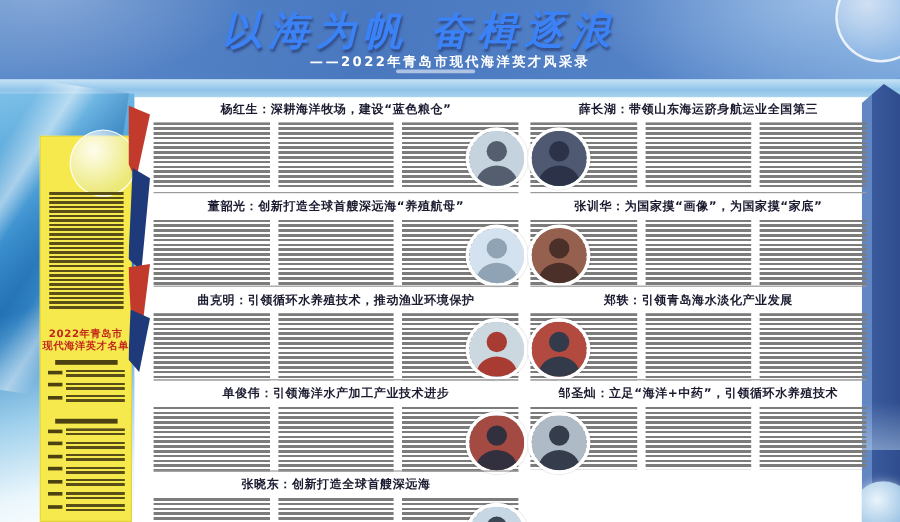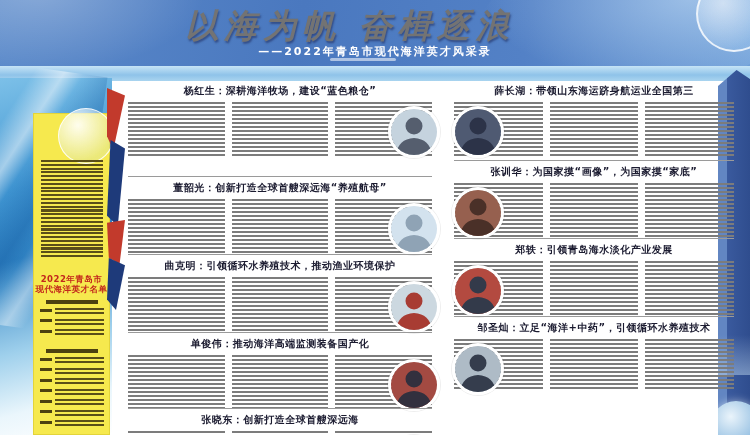--- a/index.html
+++ b/index.html
@@ -11,21 +11,21 @@
           background:linear-gradient(100deg,#5b8aca 0%,#4a78bf 40%,#5381c6 70%,#6f9fd8 100%);}
   .banner .swirl-l{position:absolute;left:-40px;top:-30px;width:260px;height:110px;border-radius:50%;
           background:radial-gradient(ellipse at 30% 20%,rgba(255,255,255,.28),rgba(255,255,255,0) 65%);}
   .banner .swirl-r{position:absolute;right:-30px;top:-40px;width:300px;height:130px;border-radius:50%;
           background:radial-gradient(ellipse at 70% 30%,rgba(220,240,255,.45),rgba(255,255,255,0) 70%);}
   .globe{position:absolute;right:-22px;top:-24px;width:72px;height:72px;border-radius:50%;
          border:2px solid rgba(255,255,255,.8);
          background:radial-gradient(circle at 35% 35%,rgba(255,255,255,.55),rgba(170,210,245,.25) 70%);}
   .main-title{position:absolute;left:0;top:4px;width:700px;text-align:center;
          font-family:"DejaVu Serif","Liberation Serif",serif;font-style:italic;font-weight:bold;
-         font-size:33px;letter-spacing:6px;color:#737373;
+         font-size:33px;letter-spacing:6px;color:#3b82f6;
          text-shadow:1px 2px 2px rgba(30,40,90,.55);white-space:nowrap;}
   .sub-title{position:absolute;left:0;top:44px;width:750px;text-align:center;
          font-size:11px;letter-spacing:2px;color:#ffffff;font-weight:bold;}
   .credit-bar{position:absolute;left:330px;top:58px;width:66px;height:3px;
          background:rgba(255,255,255,.55);border-radius:2px;}
   .band{position:absolute;left:0;top:66px;width:750px;height:15px;
         background:linear-gradient(to bottom,#c6e4f6,#8fc3e9 60%,#a9d4ef);}
 
   
   .left-art{position:absolute;left:0;top:78px;width:112px;height:357px;
@@ -62,21 +62,21 @@
   .pillar{position:absolute;left:718px;top:70px;width:32px;height:365px;
         background:linear-gradient(to right,#6286c2 0px,#6286c2 9px,#3a5a9e 9px,#2f4d8e 100%);
         clip-path:polygon(0 16px,58% 0,100% 9px,100% 100%,0 100%);}
   .pillar .earth{position:absolute;left:-8px;bottom:-18px;width:52px;height:52px;border-radius:50%;
         background:radial-gradient(circle at 40% 30%,#eaf4fb,#9cc4e4 55%,#4f7bab 85%);
         box-shadow:0 0 8px rgba(255,255,255,.5);}
   .pillar .wave{position:absolute;left:0;bottom:60px;width:32px;height:40px;
         background:linear-gradient(to bottom,rgba(255,255,255,0),rgba(200,225,245,.45));}
 
   
-  .main{position:absolute;left:128px;top:80px;width:590px;height:355px;display:flex;gap:22px;}
+  .main{position:absolute;left:128px;top:80px;width:590px;height:355px;display:flex;gap:10px;}
   .colL{width:304px;flex:none;display:flex;flex-direction:column;}
   .colR{width:280px;flex:none;display:flex;flex-direction:column;}
   .article{position:relative;flex:none;box-sizing:border-box;padding-top:2px;}
   .article.sep{border-top:1px solid #9a9a9a;}
   .headline{margin:2px 0 4px 0;text-align:center;font-size:10px;font-weight:bold;
         color:#1b1b30;letter-spacing:.5px;white-space:nowrap;overflow:hidden;}
   .abody{position:relative;display:flex;gap:7px;}
   .tcol{flex:1;}
   .photo{position:absolute;width:46px;height:46px;border-radius:50%;border:3px solid #ffffff;
         overflow:hidden;box-shadow:0 0 0 1px rgba(0,0,0,.07);}
@@ -178,21 +178,21 @@
       <div class="tcol sim"></div>
       <div class="photo ph-right">
         <svg viewBox="0 0 46 46" xmlns="http://www.w3.org/2000/svg">
           <rect class="bg" x="0" y="0" width="46" height="46" fill="#c5d3de"></rect>
           <circle class="pp" cx="23" cy="17" r="8.5" fill="#555e6e"></circle>
           <path class="pp" d="M5 46 Q7 30 23 29 Q39 30 41 46 Z" fill="#555e6e"></path>
         </svg>
       </div>
     </div>
   </article>
-        <article class="article sep" style="height: 78px; margin-top: 16px;">
+        <article class="article sep" style="height: 78px;">
     <h3 class="headline">董韶光：创新打造全球首艘深远海“养殖航母”</h3>
     <div class="abody" style="height: 56px;">
       <div class="tcol sim"></div>
       <div class="tcol sim"></div>
       <div class="tcol sim"></div>
       <div class="photo ph-right">
         <svg viewBox="0 0 46 46" xmlns="http://www.w3.org/2000/svg">
           <rect class="bg" x="0" y="0" width="46" height="46" fill="#d3e2ee"></rect>
           <circle class="pp" cx="23" cy="17" r="8.5" fill="#8fa3b5"></circle>
           <path class="pp" d="M5 46 Q7 30 23 29 Q39 30 41 46 Z" fill="#8fa3b5"></path>
@@ -209,21 +209,21 @@
       <div class="photo ph-right">
         <svg viewBox="0 0 46 46" xmlns="http://www.w3.org/2000/svg">
           <rect class="bg" x="0" y="0" width="46" height="46" fill="#ccd8e0"></rect>
           <circle class="pp" cx="23" cy="17" r="8.5" fill="#a83c33"></circle>
           <path class="pp" d="M5 46 Q7 30 23 29 Q39 30 41 46 Z" fill="#a83c33"></path>
         </svg>
       </div>
     </div>
   </article>
         <article class="article sep" style="height: 76px;">
-    <h3 class="headline">单俊伟：推动海洋高端监测装备国产化</h3>
+    <h3 class="headline">单俊伟：引领海洋水产加工产业技术进步</h3>
     <div class="abody" style="height: 54px;">
       <div class="tcol sim"></div>
       <div class="tcol sim"></div>
       <div class="tcol sim"></div>
       <div class="photo ph-right">
         <svg viewBox="0 0 46 46" xmlns="http://www.w3.org/2000/svg">
           <rect class="bg" x="0" y="0" width="46" height="46" fill="#a34a42"></rect>
           <circle class="pp" cx="23" cy="17" r="8.5" fill="#32303e"></circle>
           <path class="pp" d="M5 46 Q7 30 23 29 Q39 30 41 46 Z" fill="#32303e"></path>
         </svg>

